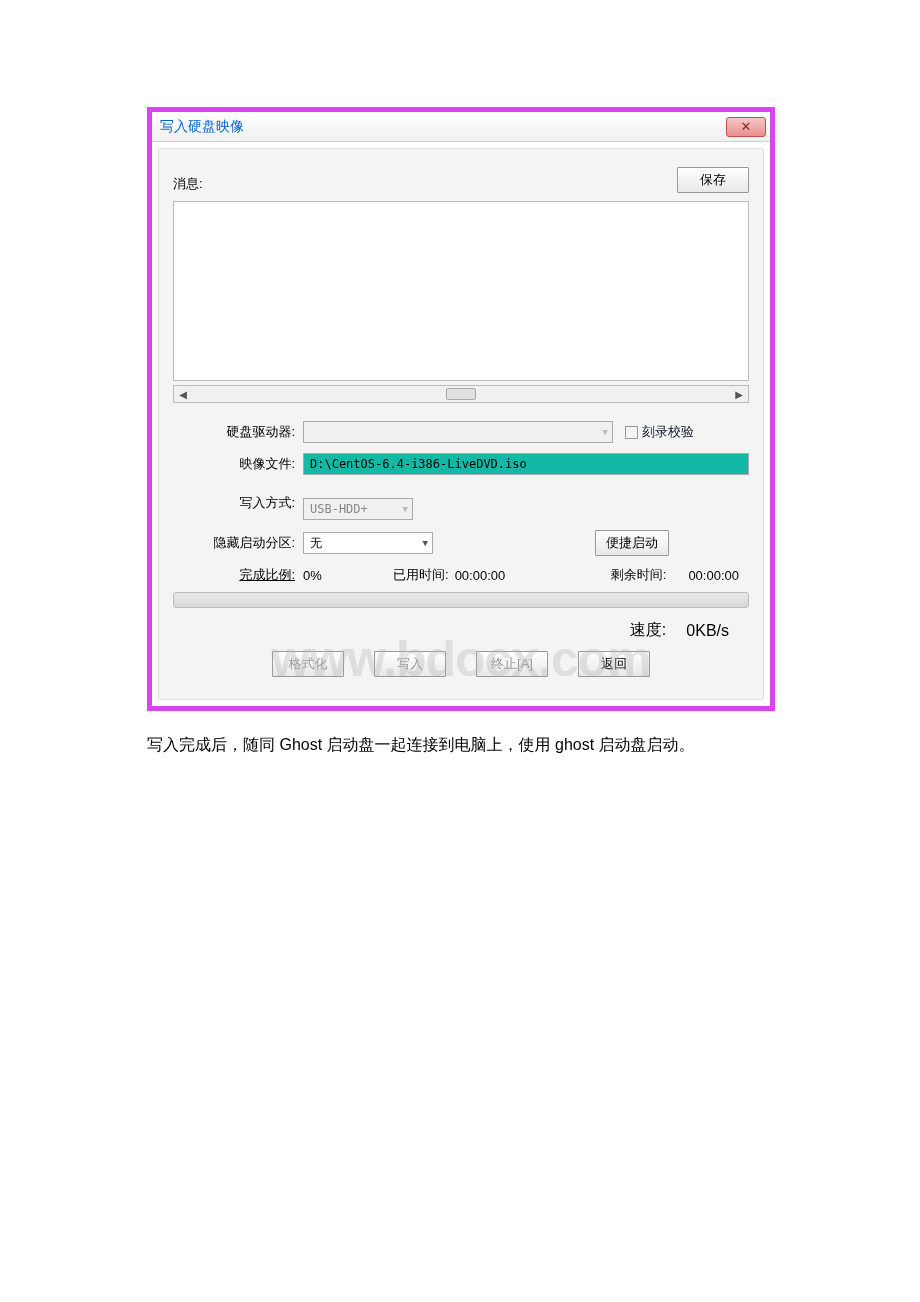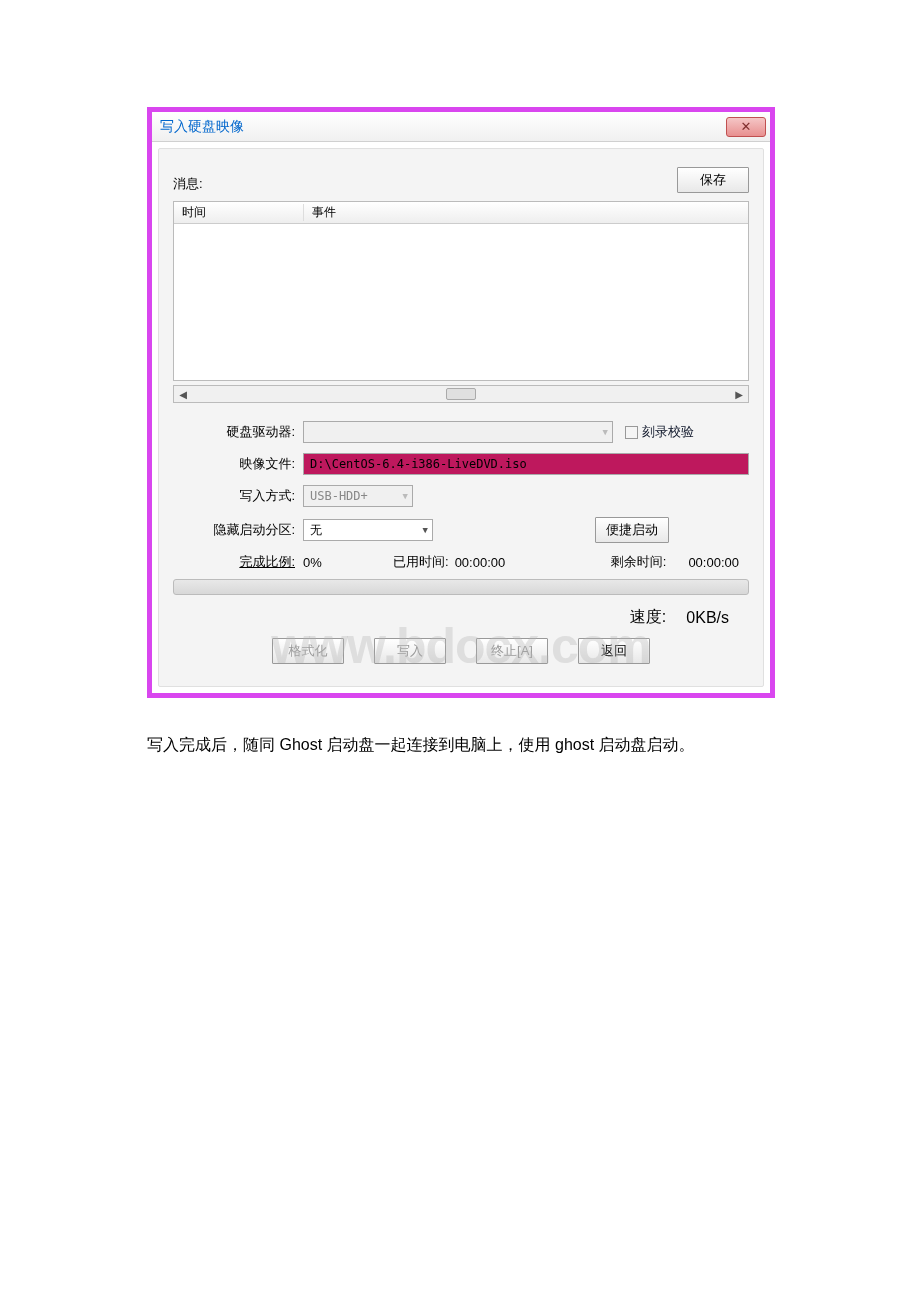--- a/index.html
+++ b/index.html
@@ -189,21 +189,21 @@
     }
     .combo-arrow {
       font-size: 9px;
       color: #555;
     }
     .combo.disabled .combo-arrow {
       color: #bbb;
     }
     .text-input {
       height: 22px;
-      background: #be185d;
+      background: #14b8a6;
       border: 1px solid #aaaaaa;
       padding: 0 6px;
       font-size: 12px;
       font-family: "SimSun", monospace;
       flex: 1;
       display: flex;
       align-items: center;
     }
     .checkbox-wrap {
       display: flex;
@@ -291,24 +291,20 @@
   </div>
 
   <div class="dialog-body">
 
     <div class="msg-row">
       <span class="msg-label">消息:</span>
       <button class="save-btn">保存</button>
     </div>
 
     <div class="log-table">
-      <div class="log-header">
-        <div class="log-col-time">时间</div>
-        <div class="log-col-event">事件</div>
-      </div>
     </div>
 
     <div class="scroll-strip">
       <div class="scroll-arrow">◀</div>
       <div class="scroll-thumb"></div>
       <div class="scroll-arrow">▶</div>
     </div>
 
     <div class="form-row">
       <div class="form-label">硬盘驱动器:</div>
@@ -329,21 +325,21 @@
       <div class="form-field">
         <div class="text-input" style="flex:1;">
           <span>D:\CentOS-6.4-i386-LiveDVD.iso</span>
         </div>
       </div>
     </div>
 
     <div class="form-row">
       <div class="form-label">写入方式:</div>
       <div class="form-field">
-        <div class="combo disabled" style="width:110px;">
+        <div class="combo disabled" style="width:110px;margin-top:13px;">
           <span>USB-HDD+</span>
           <span class="combo-arrow">▼</span>
         </div>
       </div>
     </div>
 
     <div class="form-row">
       <div class="form-label">隐藏启动分区:</div>
       <div class="form-field" style="justify-content:space-between;">
         <div class="combo" style="width:130px;">

